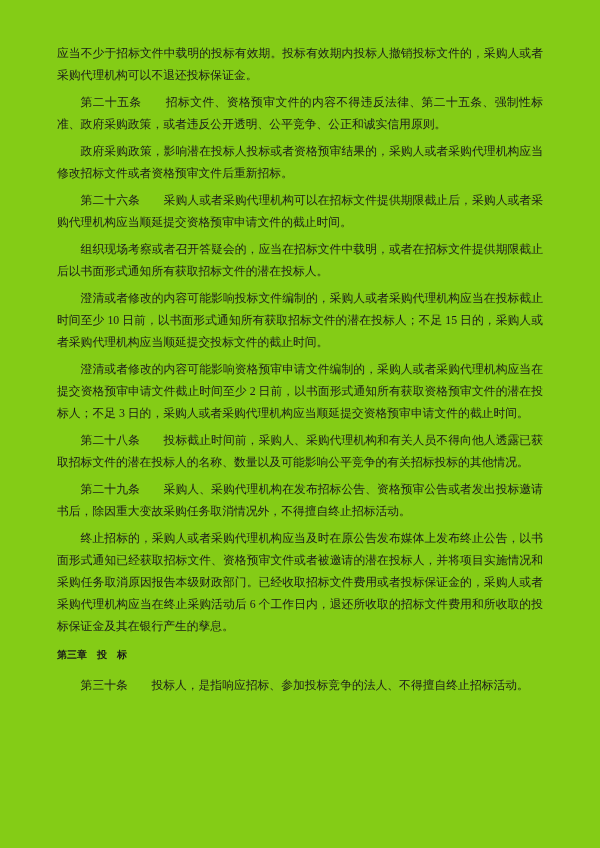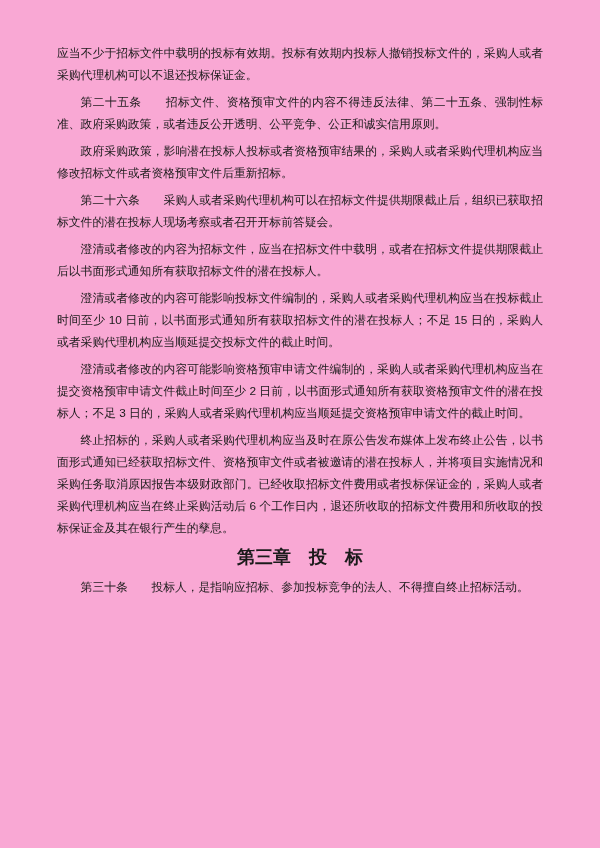--- a/index.html
+++ b/index.html
@@ -6,52 +6,53 @@
     margin: 0;
     padding: 0;
     background: #ffffff;
   }
   .page {
     position: relative;
     width: 600px;
     height: 848px;
     box-sizing: border-box;
     padding: 42px 57px 4px 57px;
-    background: #f9a8d4;
+    background: #84cc16;
     color: #1a1a1a;
-    font-family: Liberation Sans, sans-serif;
+    font-family: Liberation Serif, serif;
     font-size: 11.8px;
     line-height: 22px;
     text-align: justify;
     overflow: hidden;
   }
   .para {
     margin: 0 0 5px 0;
     text-indent: 2em;
     word-break: break-all;
   }
   .para.no-indent {
     text-indent: 0;
   }
   .chapter {
     margin: 7px 0 8px 0;
-    font-size: 18px;
+    font-size: 10px;
     line-height: 22px;
     font-weight: bold;
-    text-align: center;
     text-indent: 0;
   }
 </style>
 </head>
 <body>
 
 <div class="page">
   <p class="para no-indent">应当不少于招标文件中载明的投标有效期。投标有效期内投标人撤销投标文件的，采购人或者采购代理机构可以不退还投标保证金。</p>
   <p class="para">第二十五条　　招标文件、资格预审文件的内容不得违反法律、第二十五条、强制性标准、政府采购政策，或者违反公开透明、公平竞争、公正和诚实信用原则。</p>
   <p class="para">政府采购政策，影响潜在投标人投标或者资格预审结果的，采购人或者采购代理机构应当修改招标文件或者资格预审文件后重新招标。</p>
-  <p class="para">第二十六条　　采购人或者采购代理机构可以在招标文件提供期限截止后，组织已获取招标文件的潜在投标人现场考察或者召开开标前答疑会。</p>
-  <p class="para">澄清或者修改的内容为招标文件，应当在招标文件中载明，或者在招标文件提供期限截止后以书面形式通知所有获取招标文件的潜在投标人。</p>
+  <p class="para">第二十六条　　采购人或者采购代理机构可以在招标文件提供期限截止后，采购人或者采购代理机构应当顺延提交资格预审申请文件的截止时间。</p>
+  <p class="para">组织现场考察或者召开答疑会的，应当在招标文件中载明，或者在招标文件提供期限截止后以书面形式通知所有获取招标文件的潜在投标人。</p>
   <p class="para">澄清或者修改的内容可能影响投标文件编制的，采购人或者采购代理机构应当在投标截止时间至少 10 日前，以书面形式通知所有获取招标文件的潜在投标人；不足 15 日的，采购人或者采购代理机构应当顺延提交投标文件的截止时间。</p>
   <p class="para">澄清或者修改的内容可能影响资格预审申请文件编制的，采购人或者采购代理机构应当在提交资格预审申请文件截止时间至少 2 日前，以书面形式通知所有获取资格预审文件的潜在投标人；不足 3 日的，采购人或者采购代理机构应当顺延提交资格预审申请文件的截止时间。</p>
+  <p class="para">第二十八条　　投标截止时间前，采购人、采购代理机构和有关人员不得向他人透露已获取招标文件的潜在投标人的名称、数量以及可能影响公平竞争的有关招标投标的其他情况。</p>
+  <p class="para">第二十九条　　采购人、采购代理机构在发布招标公告、资格预审公告或者发出投标邀请书后，除因重大变故采购任务取消情况外，不得擅自终止招标活动。</p>
   <p class="para">终止招标的，采购人或者采购代理机构应当及时在原公告发布媒体上发布终止公告，以书面形式通知已经获取招标文件、资格预审文件或者被邀请的潜在投标人，并将项目实施情况和采购任务取消原因报告本级财政部门。已经收取招标文件费用或者投标保证金的，采购人或者采购代理机构应当在终止采购活动后 6 个工作日内，退还所收取的招标文件费用和所收取的投标保证金及其在银行产生的孳息。</p>
   <h2 class="chapter">第三章　投　标</h2>
   <p class="para">第三十条　　投标人，是指响应招标、参加投标竞争的法人、不得擅自终止招标活动。</p>
 </div>
 
 </body></html>

